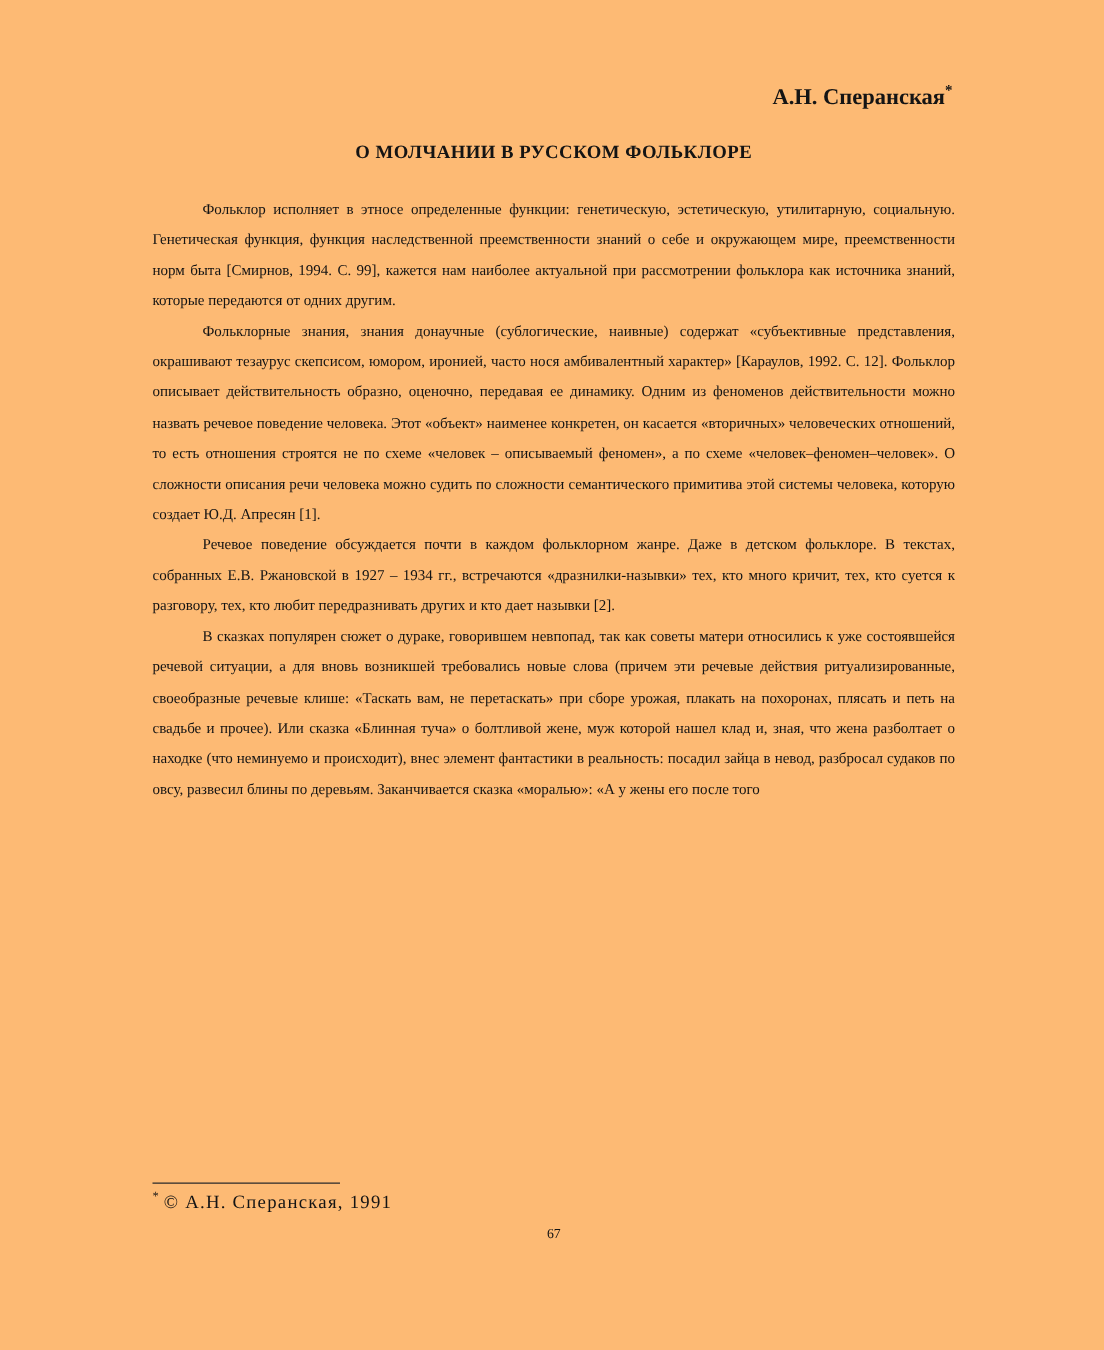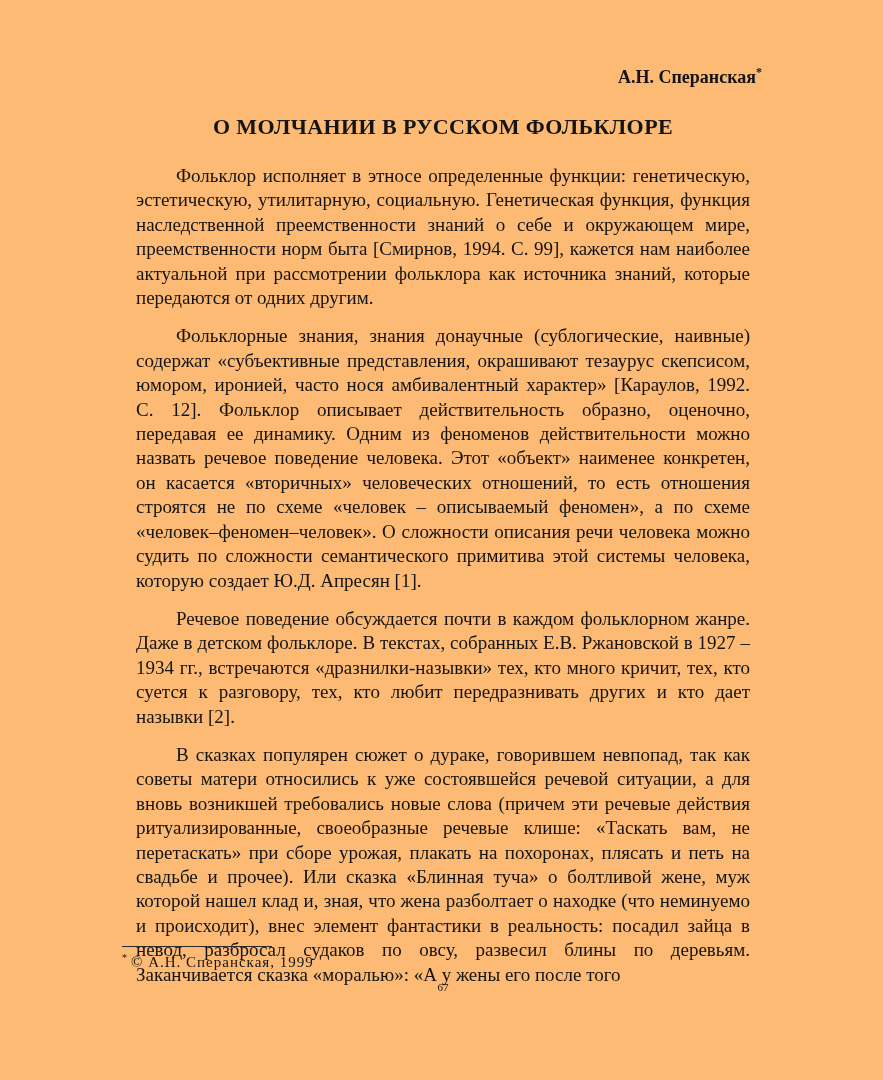--- a/index.html
+++ b/index.html
@@ -30,29 +30,29 @@
     margin: 0 2px 26px 0;
   }
   .author-line sup {
     font-size: 12px;
     vertical-align: super;
     line-height: 0;
   }
   .title {
     text-align: center;
     font-weight: bold;
-    font-size: 22px;
+    font-size: 15px;
     letter-spacing: 0.4px;
     margin: 0 0 24px 0;
   }
   .body p {
-    margin: 14px;
+    margin: 0;
     text-align: justify;
     text-indent: 40px;
-    font-size: 19px;
+    font-size: 12px;
     line-height: 24.4px;
   }
   .footnote-area {
     position: absolute;
     left: 122px;
     top: 946px;
     width: 642px;
   }
   .footnote-rule {
     width: 150px;
@@ -91,18 +91,18 @@
       <p>Фольклор исполняет в этносе определенные функции: генетическую, эстетическую, утилитарную, социальную. Генетическая функция, функция наследственной преемственности знаний о себе и окружающем мире, преемственности норм быта [Смирнов, 1994. С. 99], кажется нам наиболее актуальной при рассмотрении фольклора как источника знаний, которые передаются от одних другим.</p>
       <p>Фольклорные знания, знания донаучные (сублогические, наивные) содержат «субъективные представления, окрашивают тезаурус скепсисом, юмором, иронией, часто нося амбивалентный характер» [Караулов, 1992. С. 12]. Фольклор описывает действительность образно, оценочно, передавая ее динамику. Одним из феноменов действительности можно назвать речевое поведение человека. Этот «объект» наименее конкретен, он касается «вторичных» человеческих отношений, то есть отношения строятся не по схеме «человек – описываемый феномен», а по схеме «человек–феномен–человек». О сложности описания речи человека можно судить по сложности семантического примитива этой системы человека, которую создает Ю.Д. Апресян [1].</p>
       <p>Речевое поведение обсуждается почти в каждом фольклорном жанре. Даже в детском фольклоре. В текстах, собранных Е.В. Ржановской в 1927 – 1934 гг., встречаются «дразнилки-назывки» тех, кто много кричит, тех, кто суется к разговору, тех, кто любит передразнивать других и кто дает назывки [2].</p>
       <p>В сказках популярен сюжет о дураке, говорившем невпопад, так как советы матери относились к уже состоявшейся речевой ситуации, а для вновь возникшей требовались новые слова (причем эти речевые действия ритуализированные, своеобразные речевые клише: «Таскать вам, не перетаскать» при сборе урожая, плакать на похоронах, плясать и петь на свадьбе и прочее). Или сказка «Блинная туча» о болтливой жене, муж которой нашел клад и, зная, что жена разболтает о находке (что неминуемо и происходит), внес элемент фантастики в реальность: посадил зайца в невод, разбросал судаков по овсу, развесил блины по деревьям. Заканчивается сказка «моралью»: «А у жены его после того</p>
     </div>
   </div>
 
   <div class="footnote-area">
     <div class="footnote-rule"></div>
     <div class="footnote">
-      <sup>*</sup><span>© А.Н. Сперанская, 1999</span>
+      <sup>*</sup><span>© А.Н. Сперанская, 1991</span>
     </div>
   </div>
 
   <div class="page-number">67</div>
 </div>
 
 </body></html>

